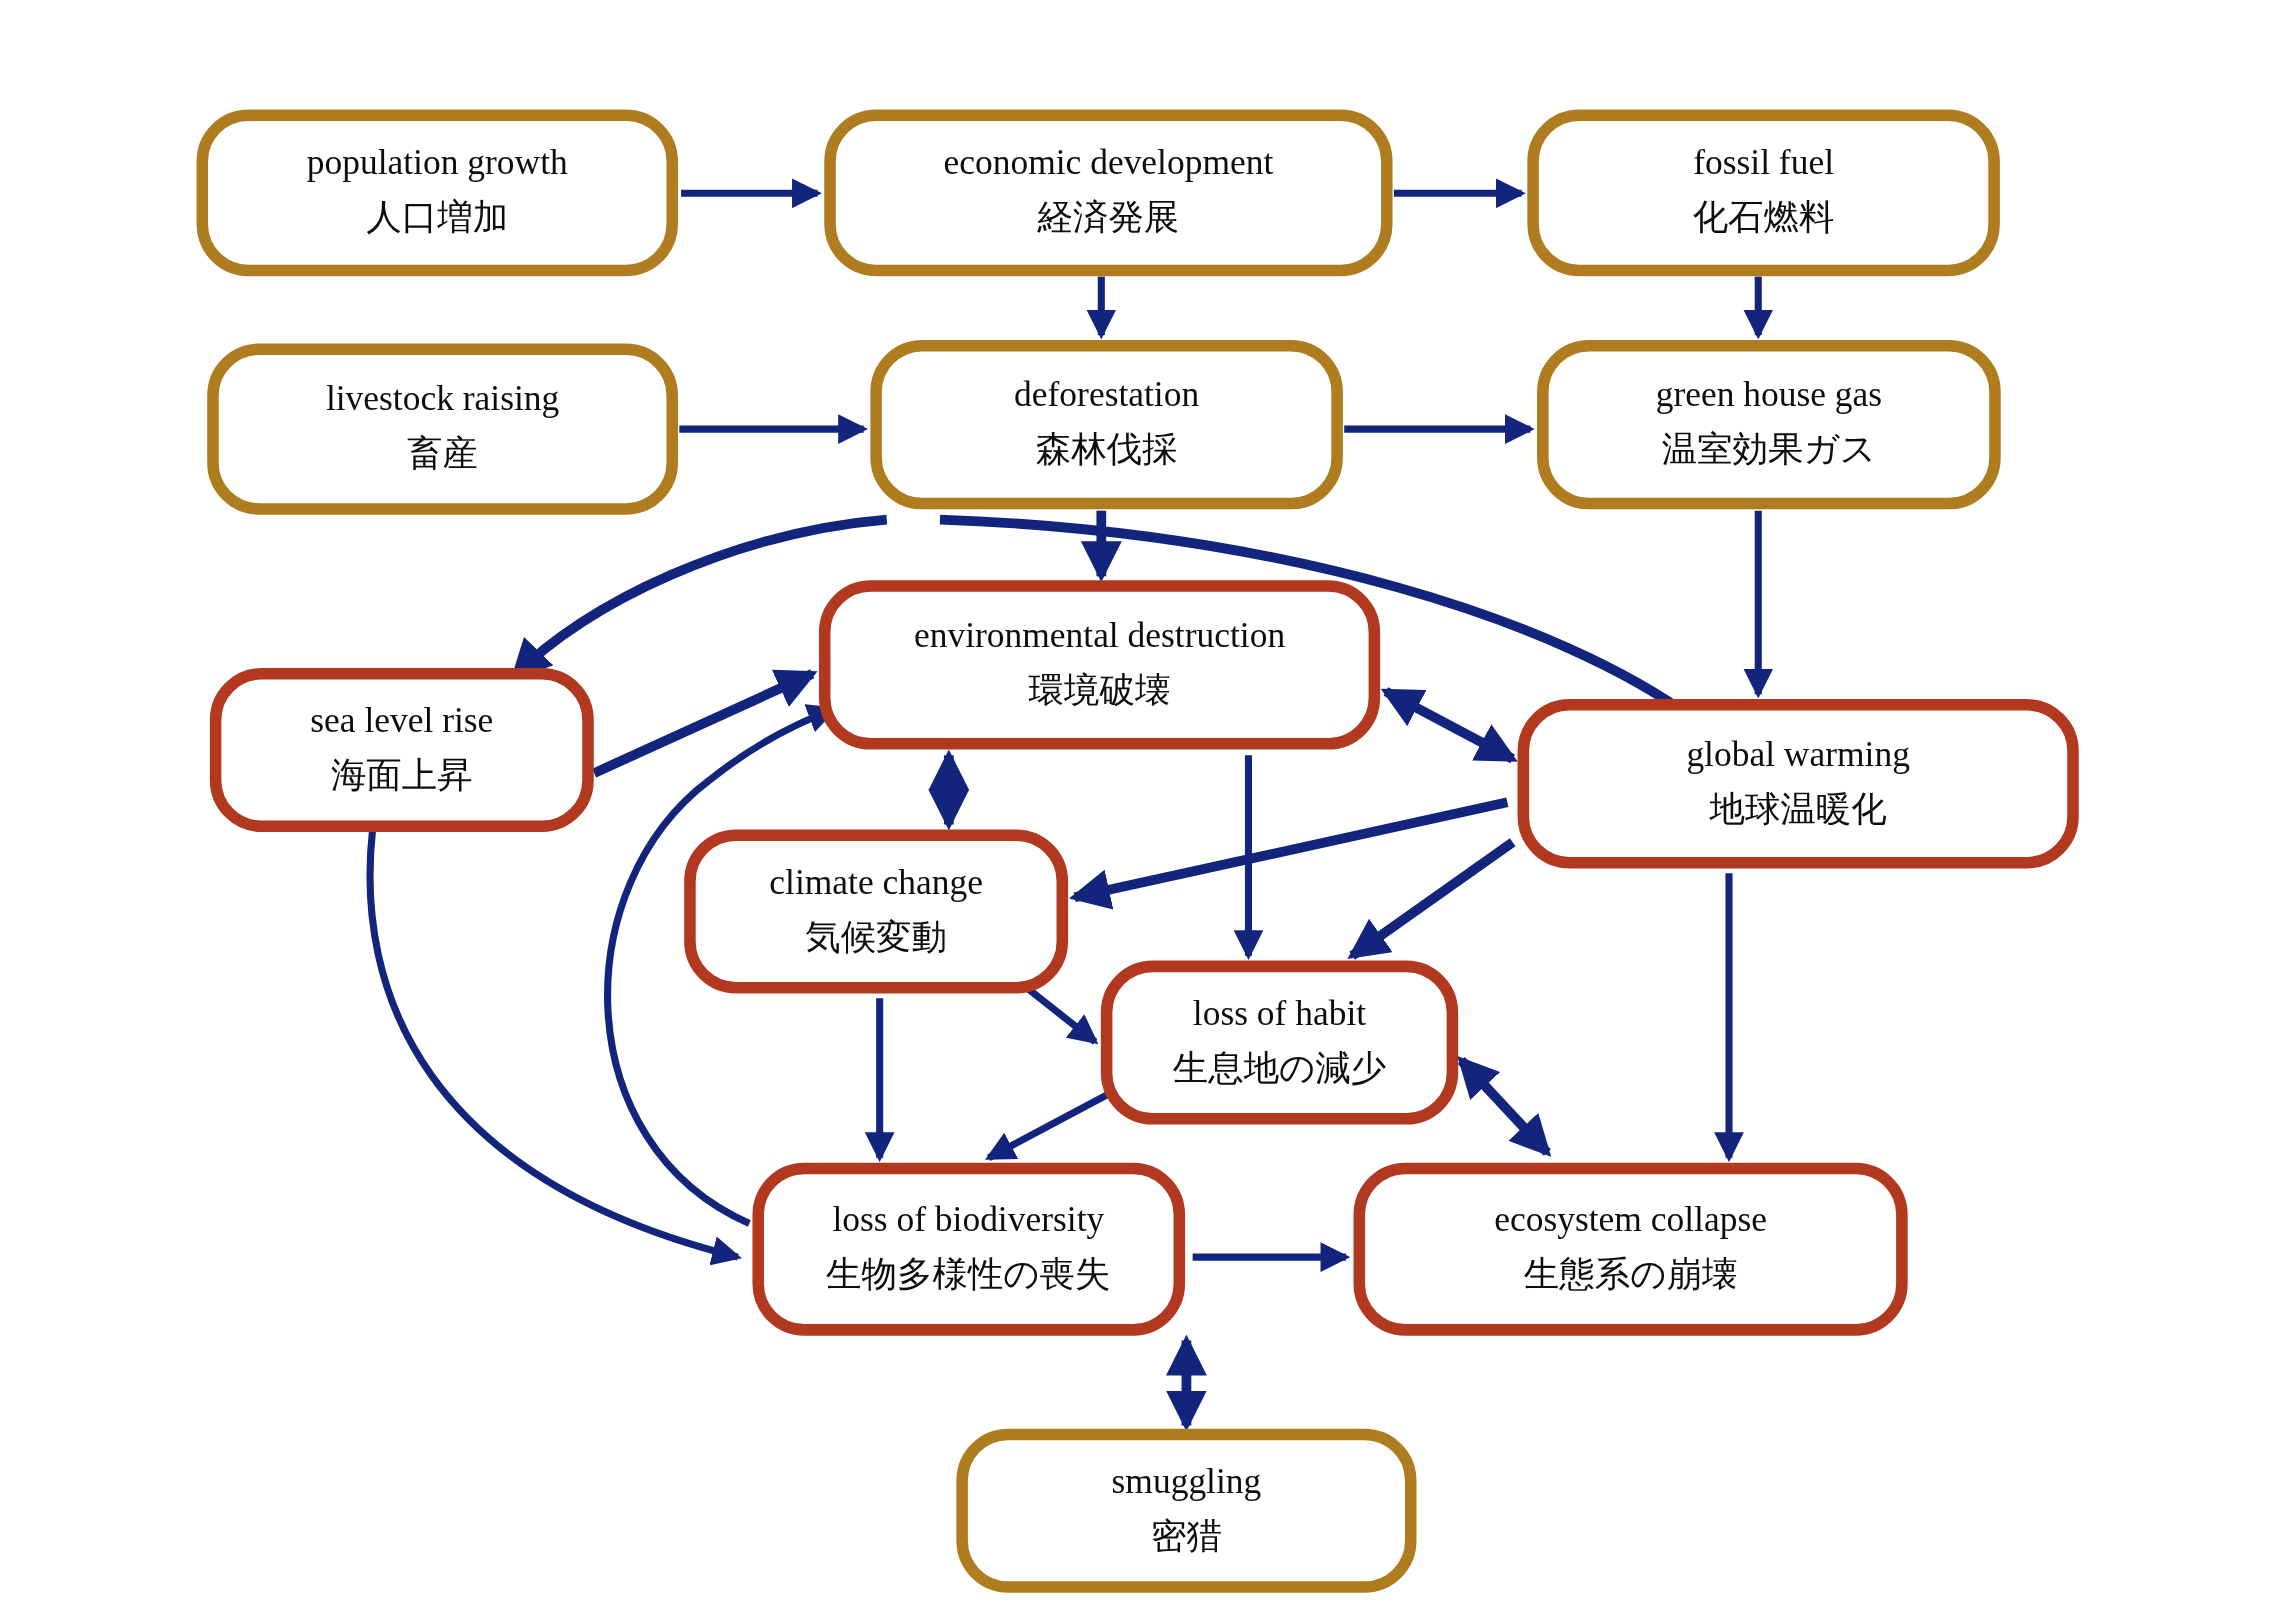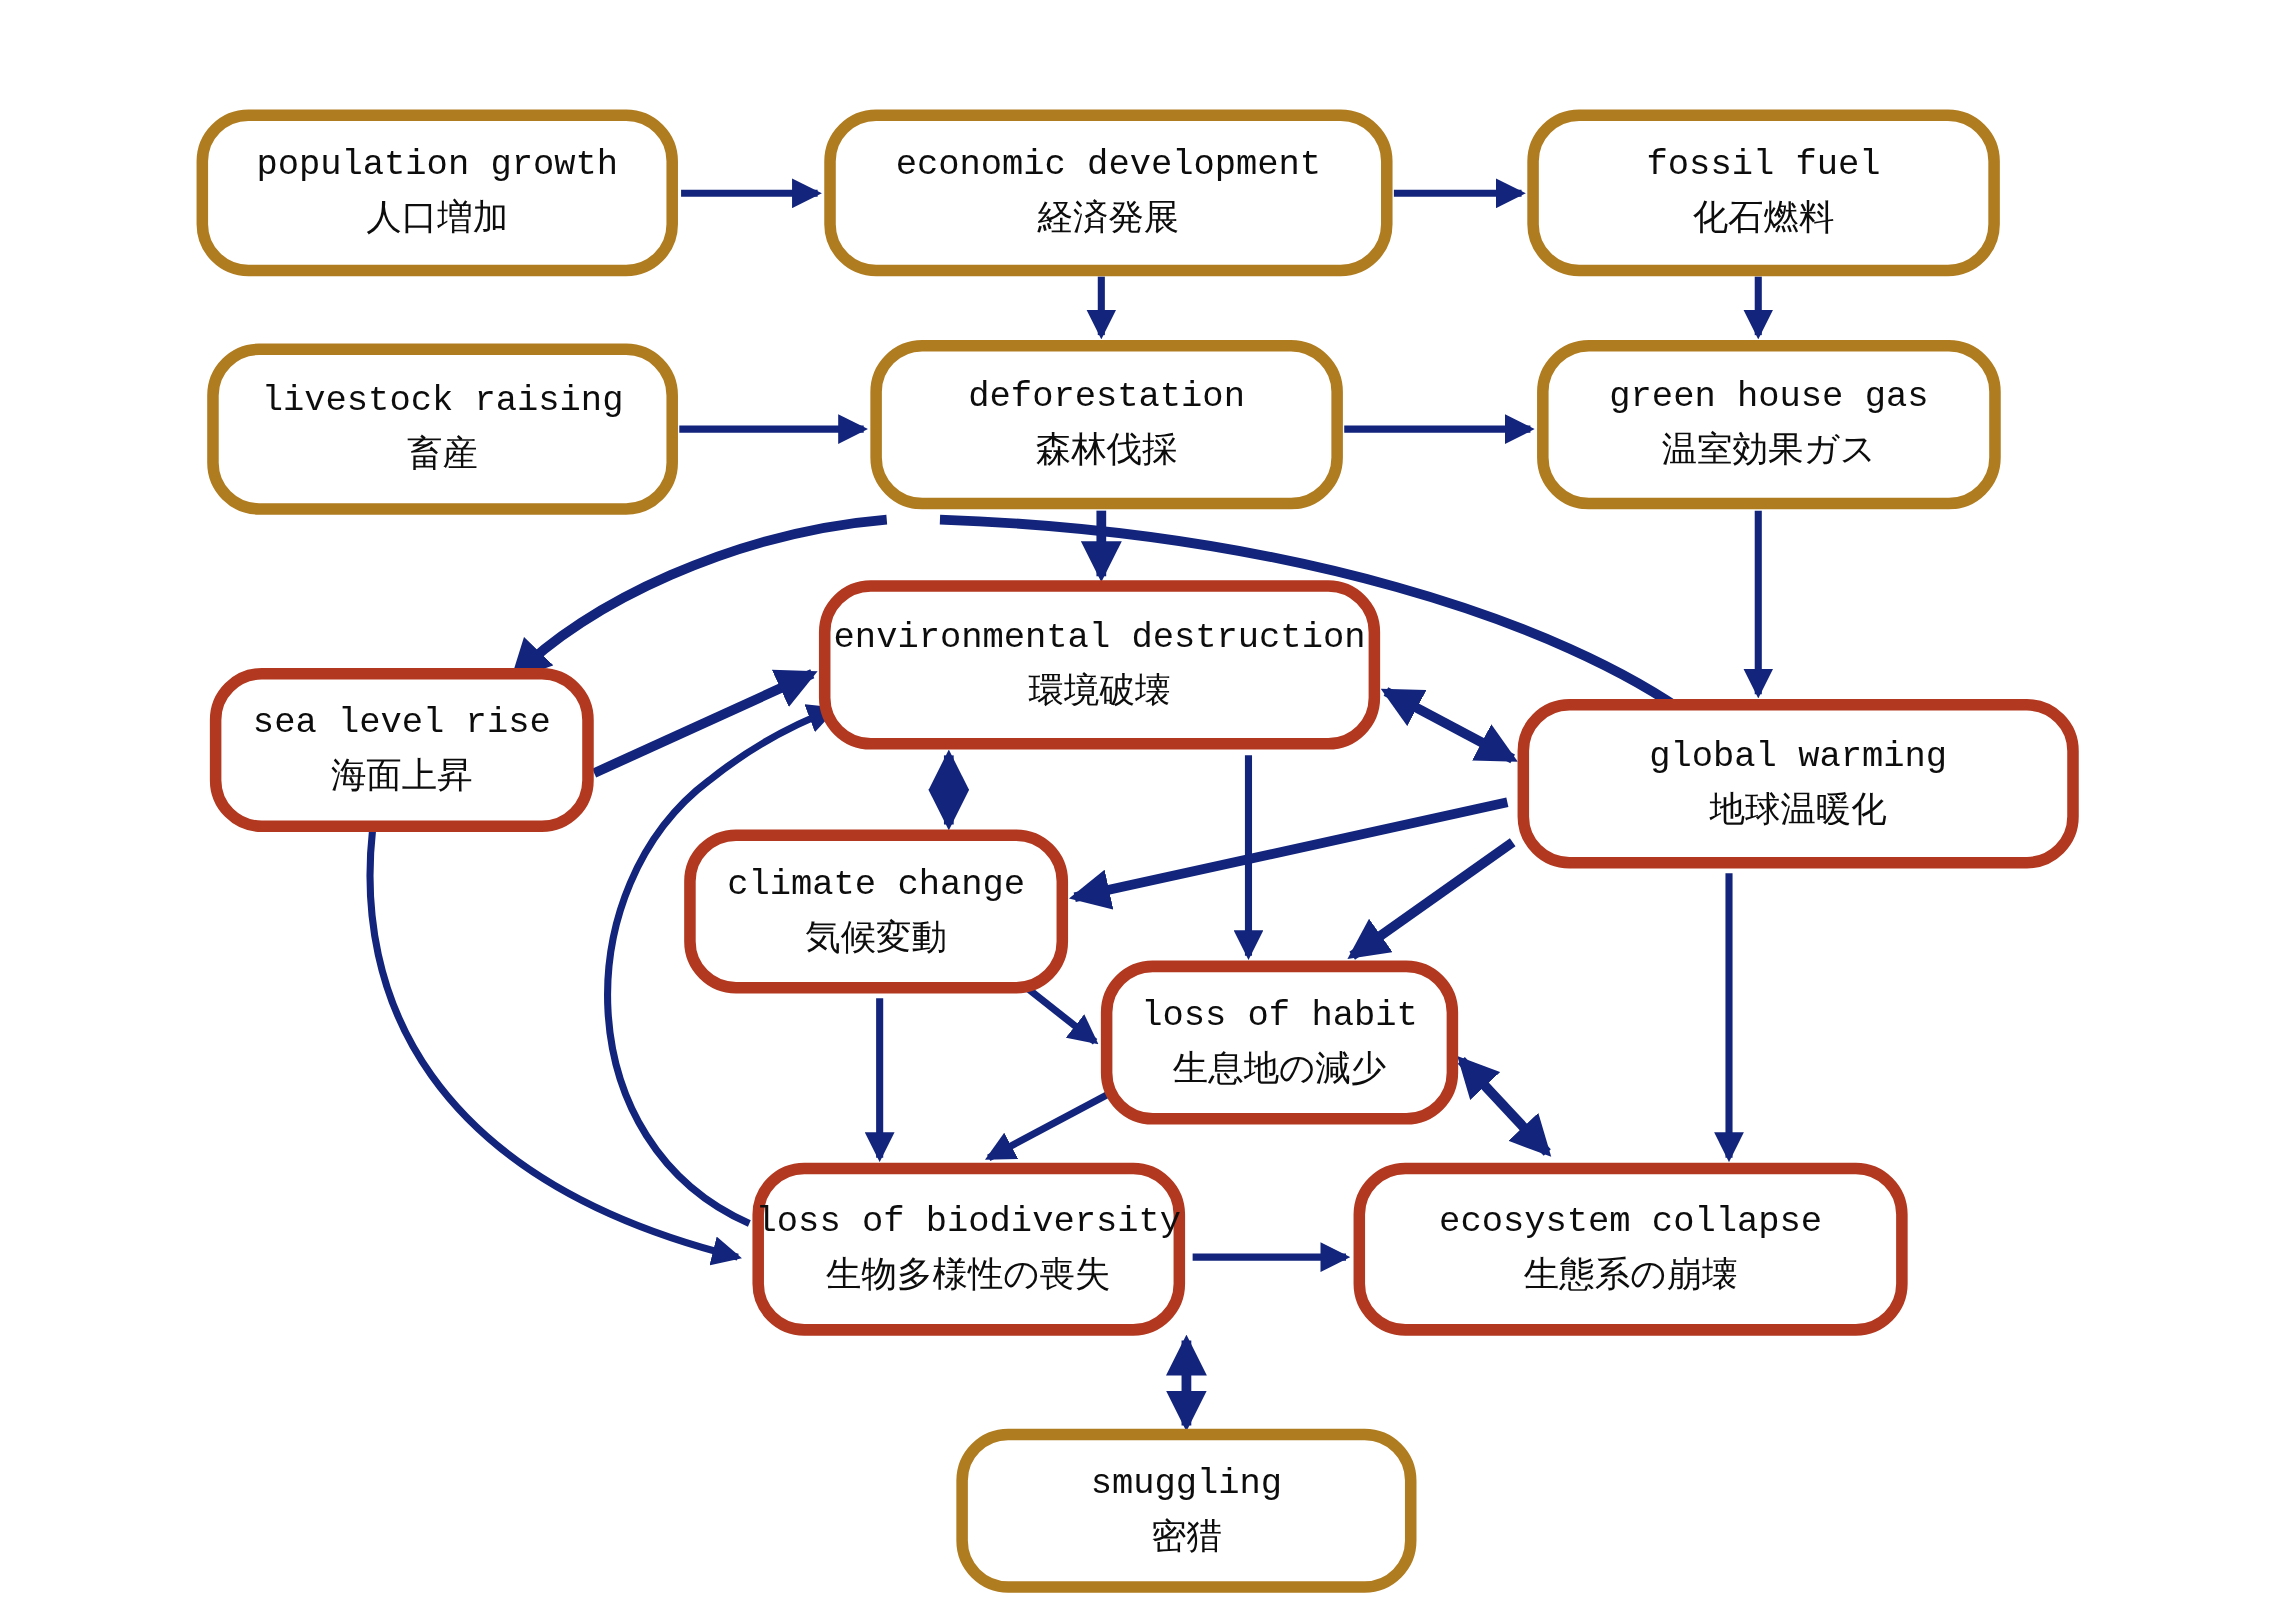--- a/index.html
+++ b/index.html
@@ -5,21 +5,21 @@
   html, body {
     margin: 0;
     padding: 0;
     background: #ffffff;
   }
   #canvas-wrap {
     position: relative;
     width: 2160px;
     height: 1618px;
     background: #ffffff;
-    font-family: Liberation Mono, monospace;
+    font-family: Liberation Serif, serif;
     overflow: hidden;
   }
   svg#diagram {
     position: absolute;
     top: 0;
     left: 0;
     width: 2270px;
     height: 1618px;
   }
   .node-label-en {

